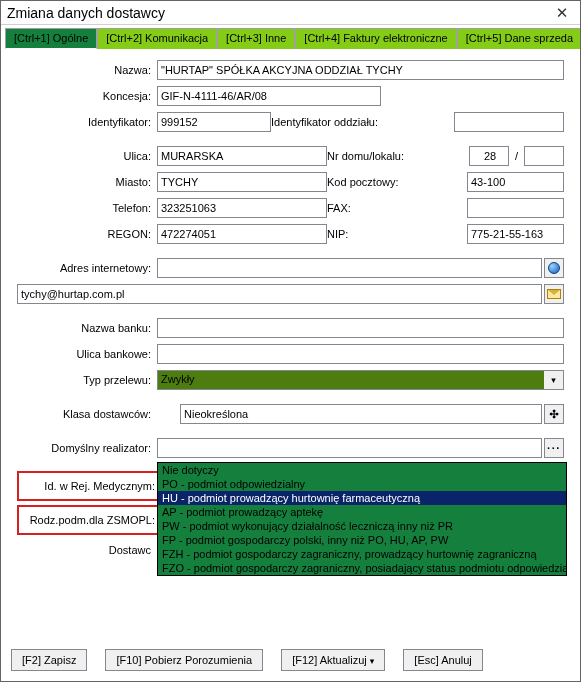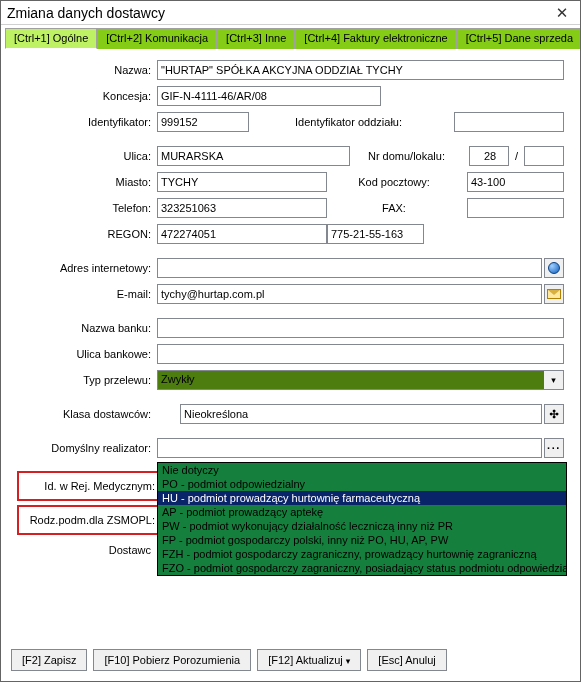--- a/index.html
+++ b/index.html
@@ -2,37 +2,37 @@
 <html><head>
 <meta charset="utf-8">
 <style>
 * { margin:0; padding:0; box-sizing:border-box; font-family:Tahoma,Arial,sans-serif; font-size:11px; }
 body { background:#fff; width:581px; height:682px; border:1px solid #646464; position:relative; overflow:hidden; }
 .titlebar { height:24px; display:flex; align-items:center; padding:0 6px; border-bottom:1px solid #d0d0d0; }
 .titlebar .title { flex:1; font-size:14px; }
 .close-x { width:24px; text-align:center; font-size:15px; cursor:pointer; color:#333; }
 .tabs { display:flex; height:22px; border-bottom:1px solid #a0a0a0; margin:2px 4px 0 4px; }
 .tab { padding:3px 8px 0 8px; border:1px solid #a0a0a0; border-bottom:none; margin-right:0px; background:#84cc16; cursor:pointer; white-space:nowrap; position:relative; top:1px; }
-.tab.active { background:#bef264; border-bottom:1px solid #fff; }
+.tab.active { background:#15803d; border-bottom:1px solid #fff; }
 .form-area { padding:10px 16px 6px 16px; }
 .row { display:flex; align-items:center; margin-bottom:4px; min-height:22px; }
 .lbl { width:140px; text-align:right; padding-right:6px; }
-.lbl2 { text-align:center; padding-right:6px; }
+.lbl2 { text-align:left; padding-right:6px; }
 input.txt, select.sel { height:20px; border:1px solid #828790; padding:1px 3px; background:#fff; font-family:inherit; font-size:11px; }
 .spacer { height:8px; }
 .iconbtn { width:20px; height:20px; border:1px solid #828790; background:#f0f0f0; display:flex; align-items:center; justify-content:center; cursor:pointer; margin-left:2px; }
 .redbox { border:2px solid #d42020; padding:2px; margin-bottom:4px; }
 .redbox .row { margin-bottom:0; }
 .btn { height:22px; border:1px solid #828790; background:#f0f0f0; padding:0 10px; cursor:pointer; font-family:inherit; font-size:11px; }
 .select-display { height:20px; border:1px solid #828790; border-right:none; padding:2px 3px; background:#4d7c0f; }
 .select-arrow { width:18px; height:20px; border:1px solid #d42020; background:#f0f0f0; display:flex; align-items:center; justify-content:center; cursor:pointer; }
 .dropdown { position:absolute; left:156px; top:461px; width:410px; border:1px solid #000; background:#15803d; z-index:10; }
 .dropdown .opt { padding:1px 4px; white-space:nowrap; overflow:hidden; cursor:pointer; }
 .dropdown .opt.sel { background:#0a246a; color:#fff; }
-.bottom-bar { position:absolute; left:10px; bottom:10px; right:10px; display:flex; gap:6px; }
+.bottom-bar { position:absolute; left:10px; bottom:10px; right:10px; display:flex; gap:18px; }
 .bottom-bar .btn { padding:3px 10px; }
 .globe { width:12px; height:12px; border-radius:50%; background:radial-gradient(circle at 30% 30%, #9fd0ff, #1060c0); border:1px solid #0a4080; }
 .mail { width:14px; height:10px; background:#ffe9a0; border:1px solid #b08000; position:relative; }
 .mail::before { content:''; position:absolute; left:0; top:0; border-left:6px solid transparent; border-right:6px solid transparent; border-top:5px solid #d8b040; }
 .dots { font-weight:bold; letter-spacing:1px; }
 .plus { font-weight:bold; }
 .chev { font-size:9px; }
 </style>
 </head>
 <body>
@@ -55,64 +55,64 @@
   <div class="row">
     <div class="lbl">Nazwa:</div>
     <input class="txt" style="flex: 1 1 0%;" value="&quot;HURTAP&quot; SPÓŁKA AKCYJNA ODDZIAŁ TYCHY">
   </div>
   <div class="row">
     <div class="lbl">Koncesja:</div>
     <input class="txt" style="width: 224px;" value="GIF-N-4111-46/AR/08">
   </div>
   <div class="row">
     <div class="lbl">Identyfikator:</div>
-    <input class="txt" style="width: 92px;" value="999152">
+    <input class="txt" style="width: 114px;" value="999152">
     <div class="lbl2" style="flex:1">Identyfikator oddziału:</div>
     <input class="txt" style="width: 110px;" value="">
   </div>
 
   <div class="spacer"></div>
 
   <div class="row">
     <div class="lbl">Ulica:</div>
-    <input class="txt" style="width: 193px;" value="MURARSKA">
+    <input class="txt" style="width: 170px;" value="MURARSKA">
     <div class="lbl2" style="flex:1">Nr domu/lokalu:</div>
     <input class="txt" style="width: 40px; padding-left: 14px;" value="28">
     <span style="padding:0 6px">/</span>
     <input class="txt" style="width: 40px;" value="">
   </div>
   <div class="row">
     <div class="lbl">Miasto:</div>
     <input class="txt" style="width: 170px;" value="TYCHY">
     <div class="lbl2" style="flex:1">Kod pocztowy:</div>
     <input class="txt" style="width: 97px;" value="43-100">
   </div>
   <div class="row">
     <div class="lbl">Telefon:</div>
     <input class="txt" style="width: 170px;" value="323251063">
     <div class="lbl2" style="flex:1">FAX:</div>
     <input class="txt" style="width: 97px;" value="">
   </div>
   <div class="row">
     <div class="lbl">REGON:</div>
     <input class="txt" style="width: 170px;" value="472274051">
+    <div class="lbl2" style="flex:1">NIP:</div>
     <input class="txt" style="width: 97px;" value="775-21-55-163">
   </div>
 
   <div class="spacer"></div>
 
   <div class="row">
     <div class="lbl">Adres internetowy:</div>
     <input class="txt" style="flex: 1 1 0%;" value="">
     <div class="iconbtn">
         <div class="globe"></div>
       </div>
   </div>
   <div class="row">
-    <div class="lbl">E-mail:</div>
     <input class="txt" style="flex: 1 1 0%;" value="tychy@hurtap.com.pl">
     <div class="iconbtn">
         <div class="mail"></div>
       </div>
   </div>
 
   <div class="spacer"></div>
 
   <div class="row">
     <div class="lbl">Nazwa banku:</div>

